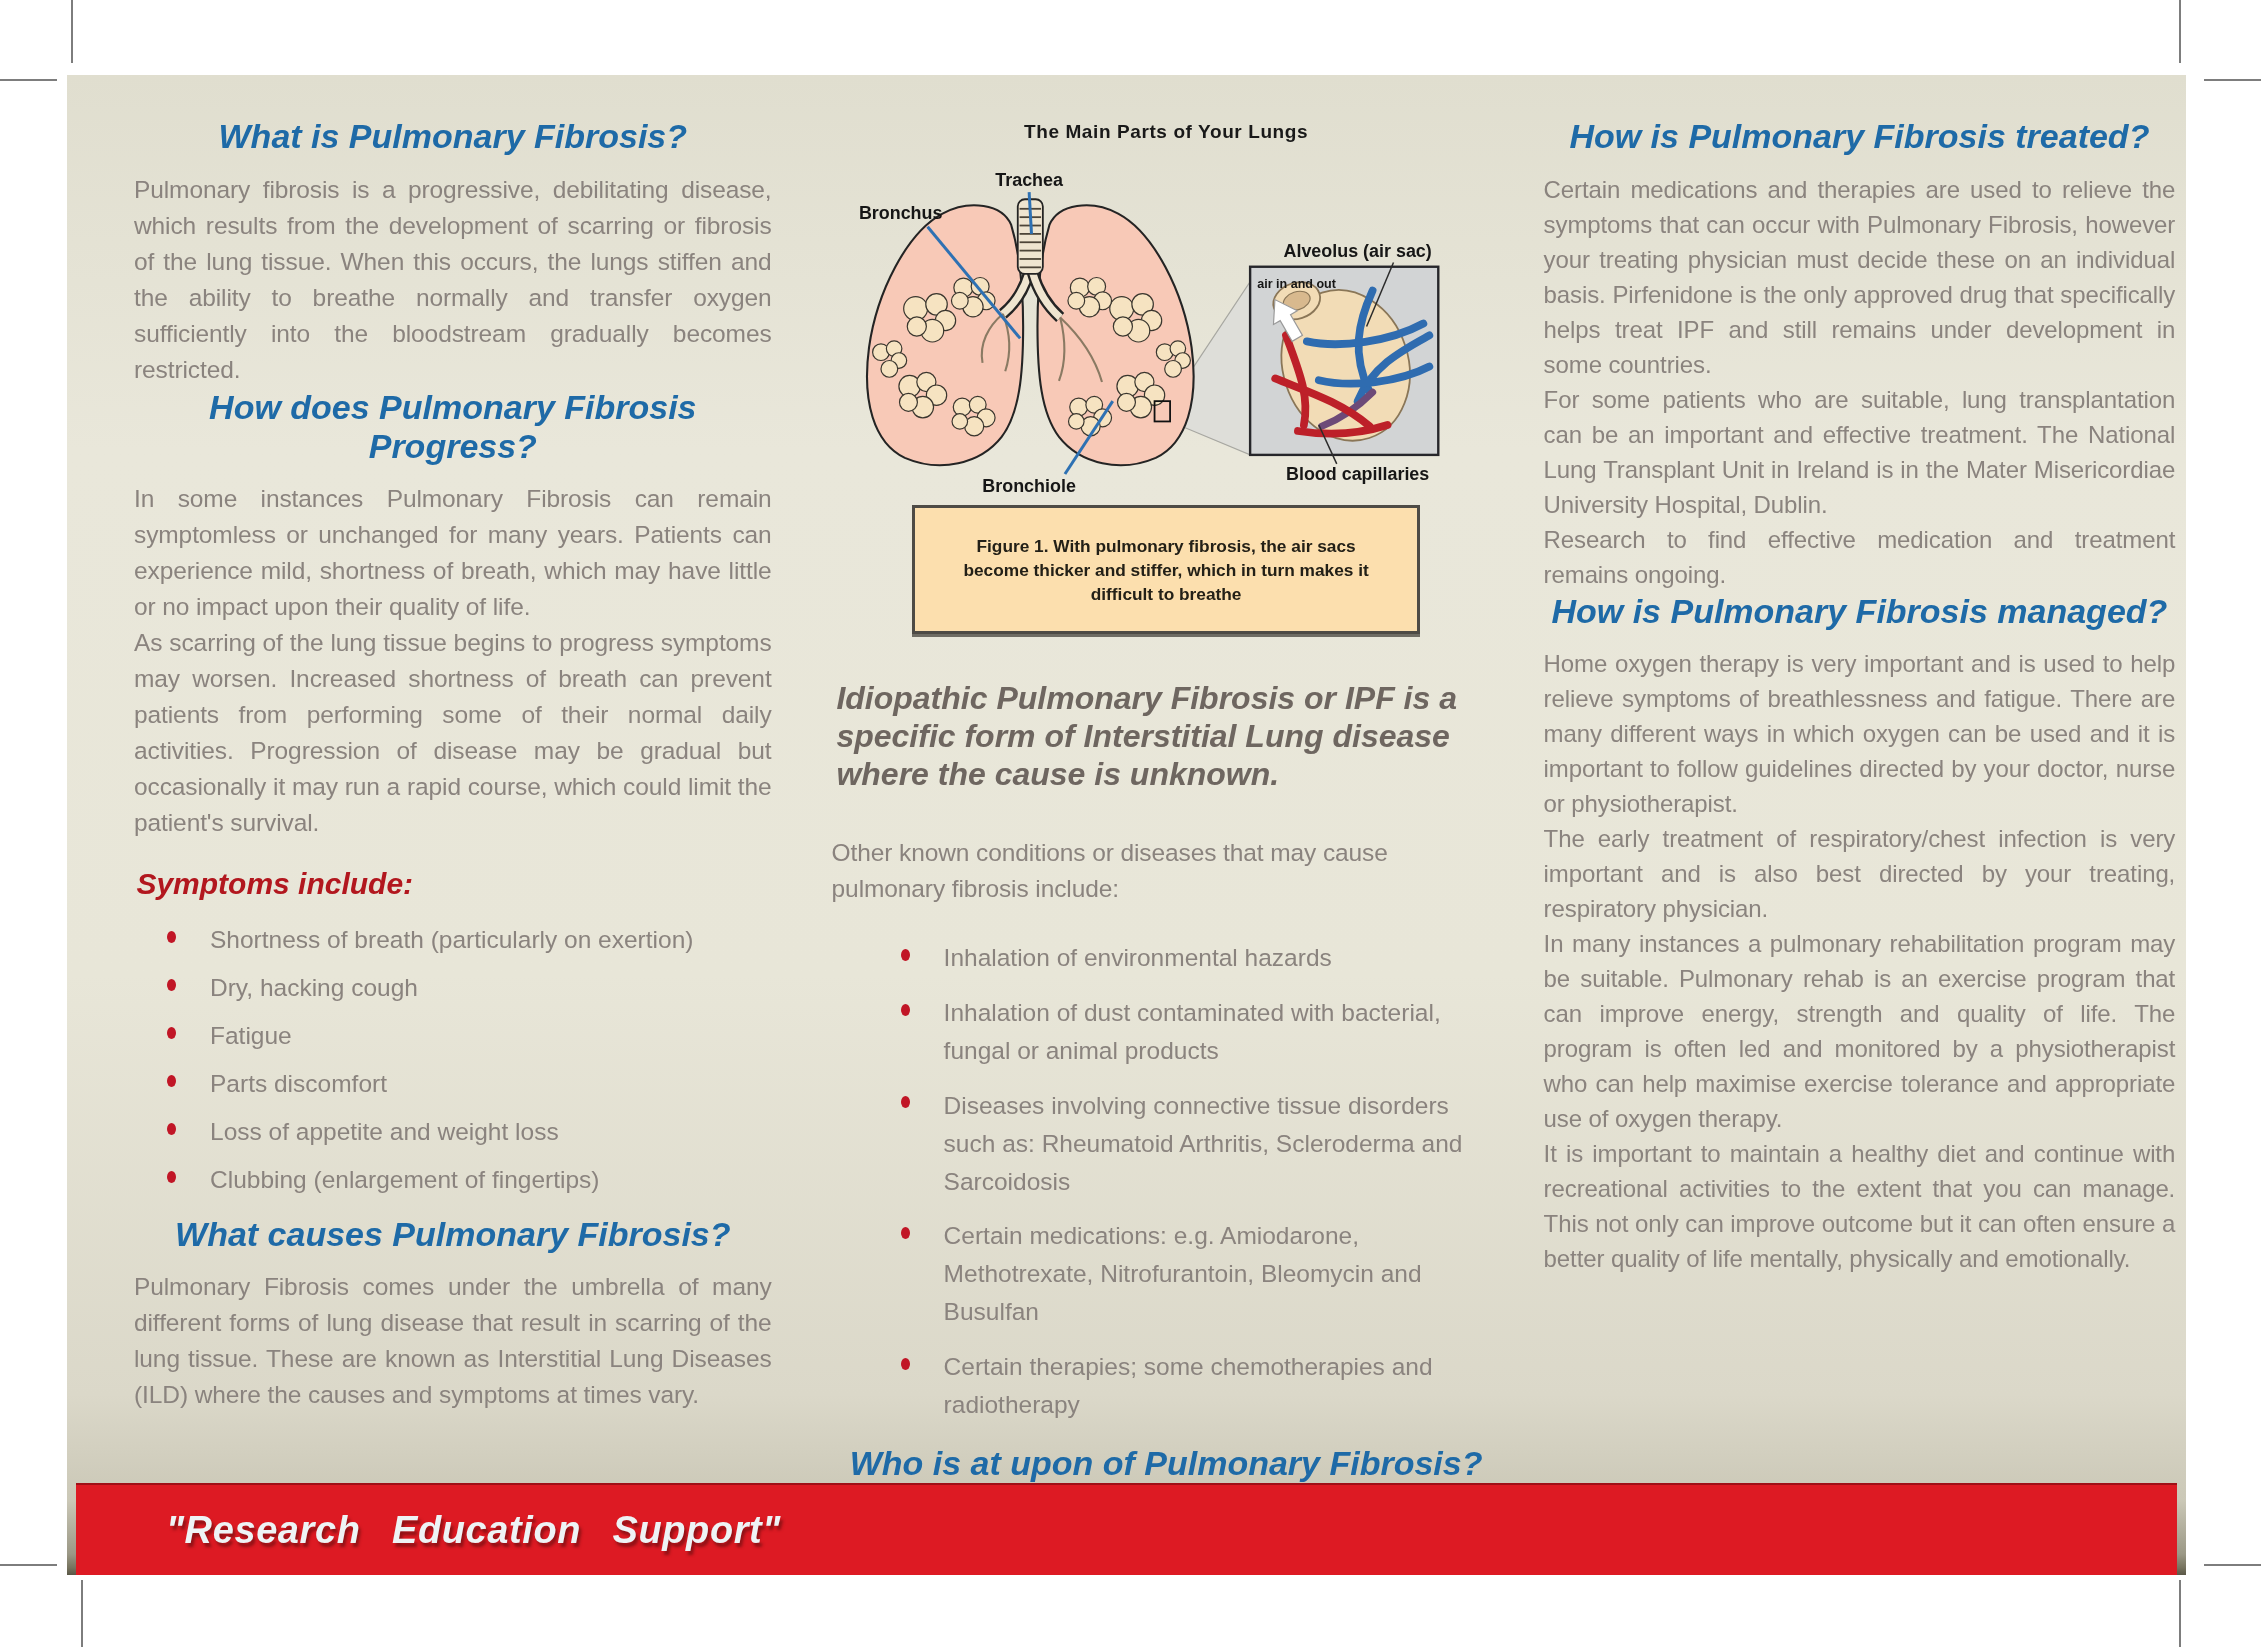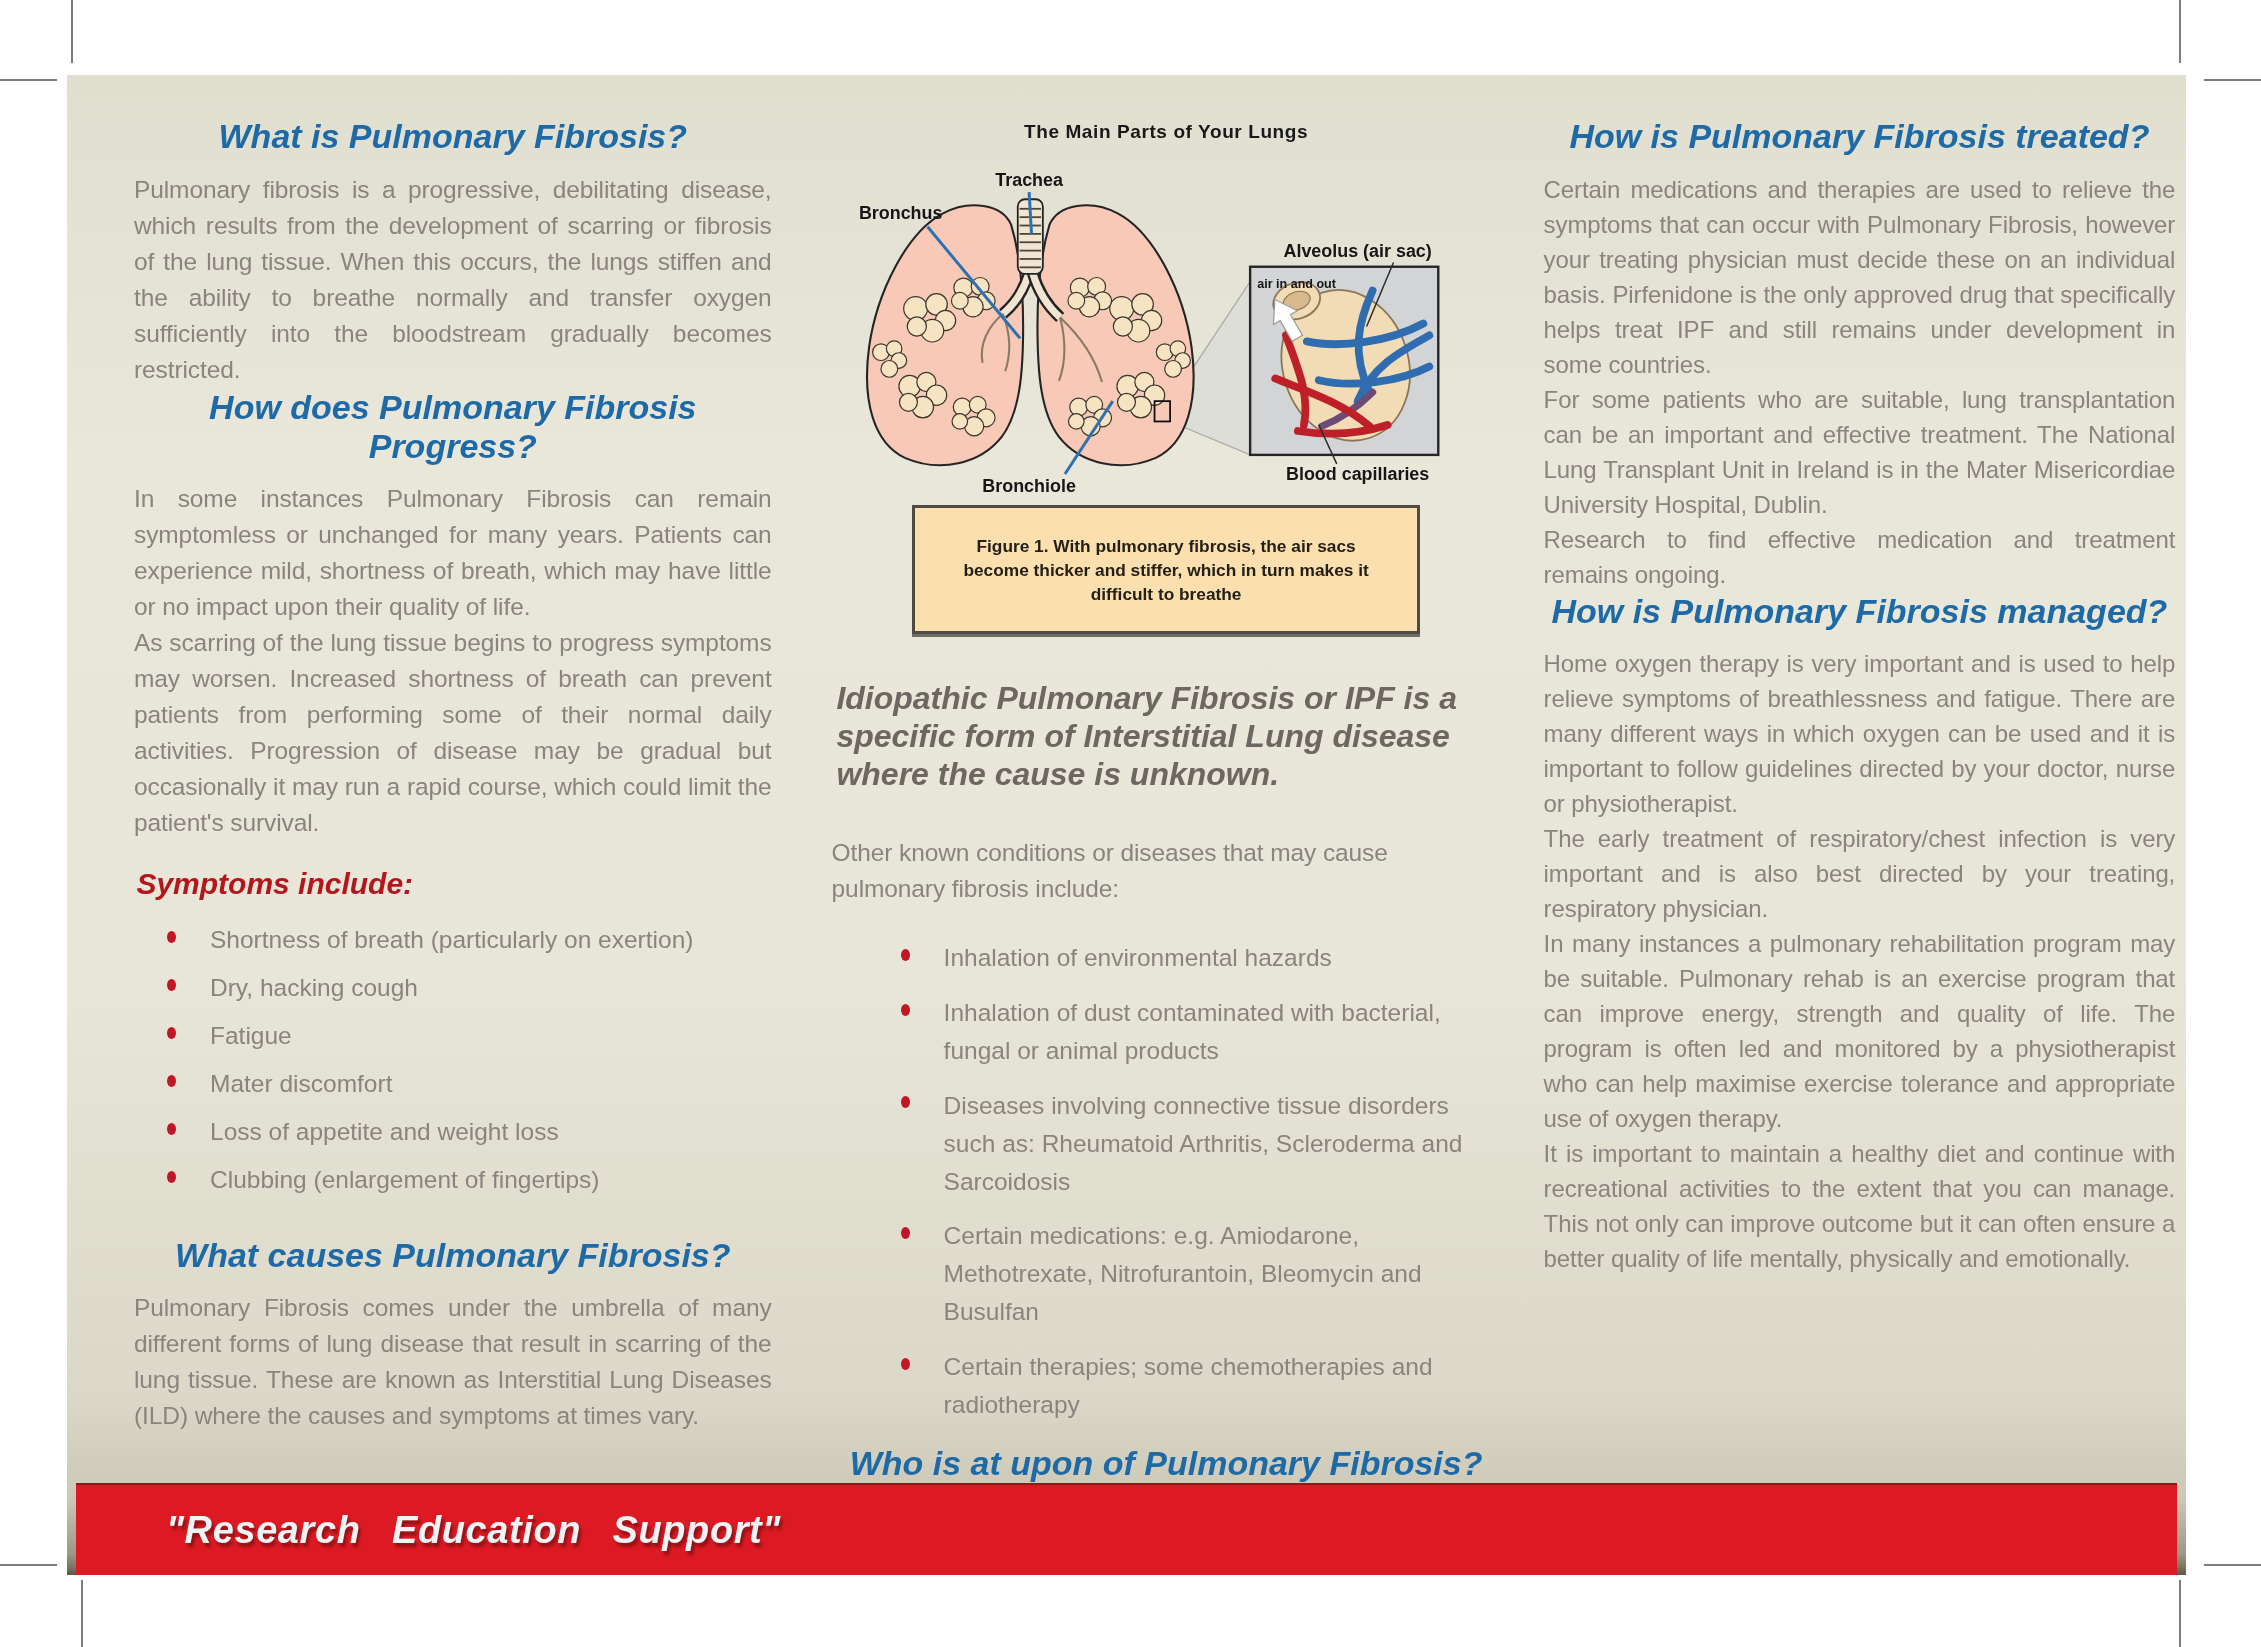--- a/index.html
+++ b/index.html
@@ -25,21 +25,21 @@
     background:linear-gradient(180deg,#e0decf 0%,#e9e7da 25%,#e8e6d8 60%,#dbd8c9 88%,#cbc8b7 95%,#9b9886 98.6%,#77745f 99.5%,#5a5747 100%);
   }
   .cols { position:absolute; left:0; right:0; top:0; bottom:90px; display:flex; padding:42px 10.8px 0 67px; box-sizing:border-box; }
   .col1 { width:638px; margin-right:60px; }
   .col2 { width:669px; margin-right:43px; }
   .col3 { width:632px; }
 
   .h { font-style:italic; font-weight:700; font-size:34px; line-height:1.15; color:#1e6aa7;
        text-align:center; margin:0 0 15.5px 0; }
   .mt  { }
-  .mt2 { margin-top:38px; }
+  .mt2 { margin-top:17px; }
   .body { font-size:24.5px; line-height:36px; color:#8a837e; margin:0; letter-spacing:-0.1px; }
   .col3 .body { font-size:24px; line-height:35px; }
   .j { text-align:justify; }
   .symp { font-style:italic; font-weight:700; font-size:30px; color:#b2171e; margin:26px 0 20.3px 2.4px; }
 
   .blist { list-style:none; margin:0; padding:0 0 0 33px; }
   .blist li { position:relative; padding-left:43px; margin:0 0 12px 0; font-size:24.5px; line-height:36px; color:#8a837e; }
   .dot { position:absolute; left:0; top:9.6px; width:9px; height:12px; border-radius:50%; background:#c11626; }
   .mid-list { padding-left:69px; margin-top:32px; }
   .mid-list li { line-height:38px; margin-bottom:16.7px; }
@@ -104,21 +104,21 @@
             <li>
               <span class="dot"></span>
               <span>Dry, hacking cough</span>
             </li>
             <li>
               <span class="dot"></span>
               <span>Fatigue</span>
             </li>
             <li>
               <span class="dot"></span>
-              <span>Mater discomfort</span>
+              <span>Parts discomfort</span>
             </li>
             <li>
               <span class="dot"></span>
               <span>Loss of appetite and weight loss</span>
             </li>
             <li>
               <span class="dot"></span>
               <span>Clubbing (enlargement of fingertips)</span>
             </li>
           </ul>

